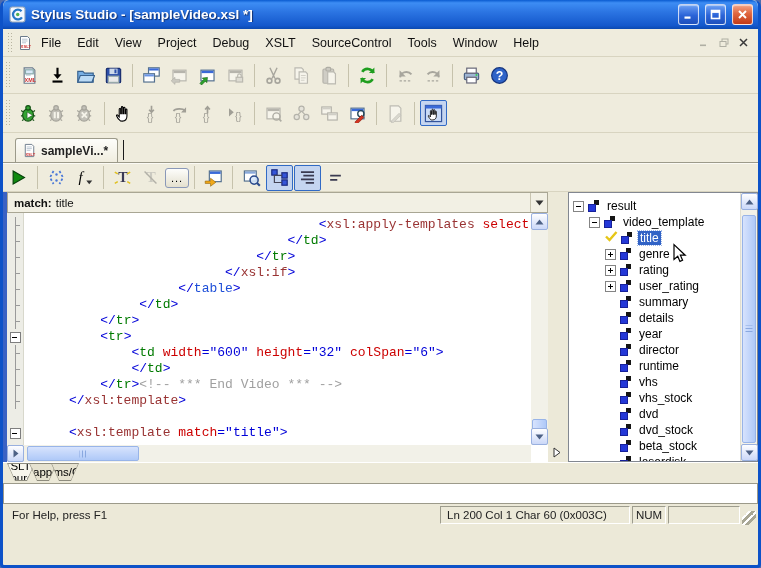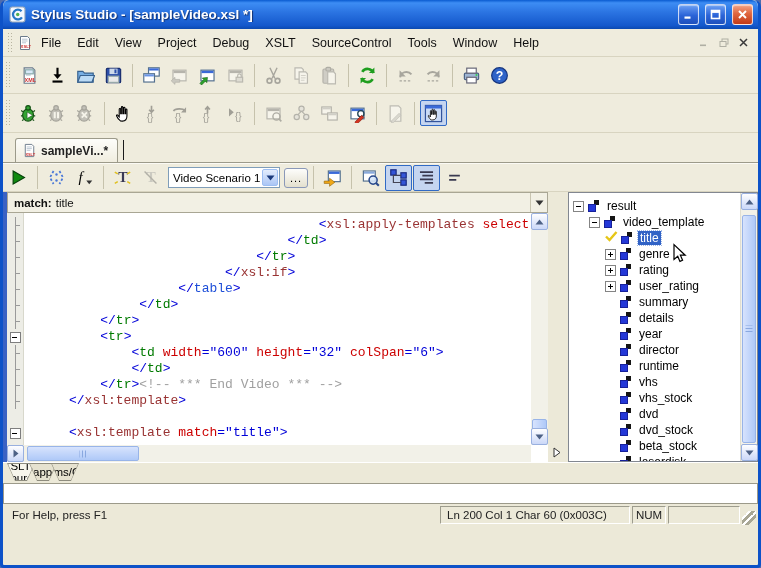--- a/index.html
+++ b/index.html
@@ -461,28 +461,20 @@
           <text x="4.4" y="12" font-size="12" font-weight="bold" font-family="Liberation Serif,serif" fill="#3A3A55">T</text>
           <path d="M1.5 3.5L4 5M14.5 3.5L12 5M1.5 13l2.5-1.5M14.5 13L12 11.5" stroke="#E0C020" stroke-width="1.3"></path>
         </svg>
       </span>
       <span class="tb-btn disabled">
         <svg viewBox="0 0 16 16" width="19" height="19">
           <text x="4.4" y="12" font-size="12" font-weight="bold" font-family="Liberation Serif,serif" fill="#99A">T</text>
           <path d="M3 3l10 10" stroke="#B44" stroke-width="1.2"></path>
         </svg>
       </span>
-      <div class="xp-combo">
-        <span class="val">Video Scenario 1</span>
-        <span class="drop">
-          <svg width="9" height="6" viewBox="0 0 9 6">
-            <path d="M0.5 0.5h8L4.5 5.5z" fill="#1A3A7C"></path>
-          </svg>
-        </span>
-      </div>
       <span class="browse-btn">...</span>
       <span class="tb-sep"></span>
       <span class="tb-btn">
         <svg viewBox="0 0 16 16" width="19" height="19">
           <rect x="4.5" y="2.5" width="10" height="9" fill="#fff" stroke="#55718F"></rect>
           <rect x="5" y="3" width="9" height="2" fill="#3A6AD8"></rect>
           <path d="M1 11h4.5V8.6L10 12l-4.5 3.4V13H1z" fill="#F0A818" stroke="#906410" stroke-width=".5"></path>
         </svg>
       </span>
       <span class="tb-sep"></span>

